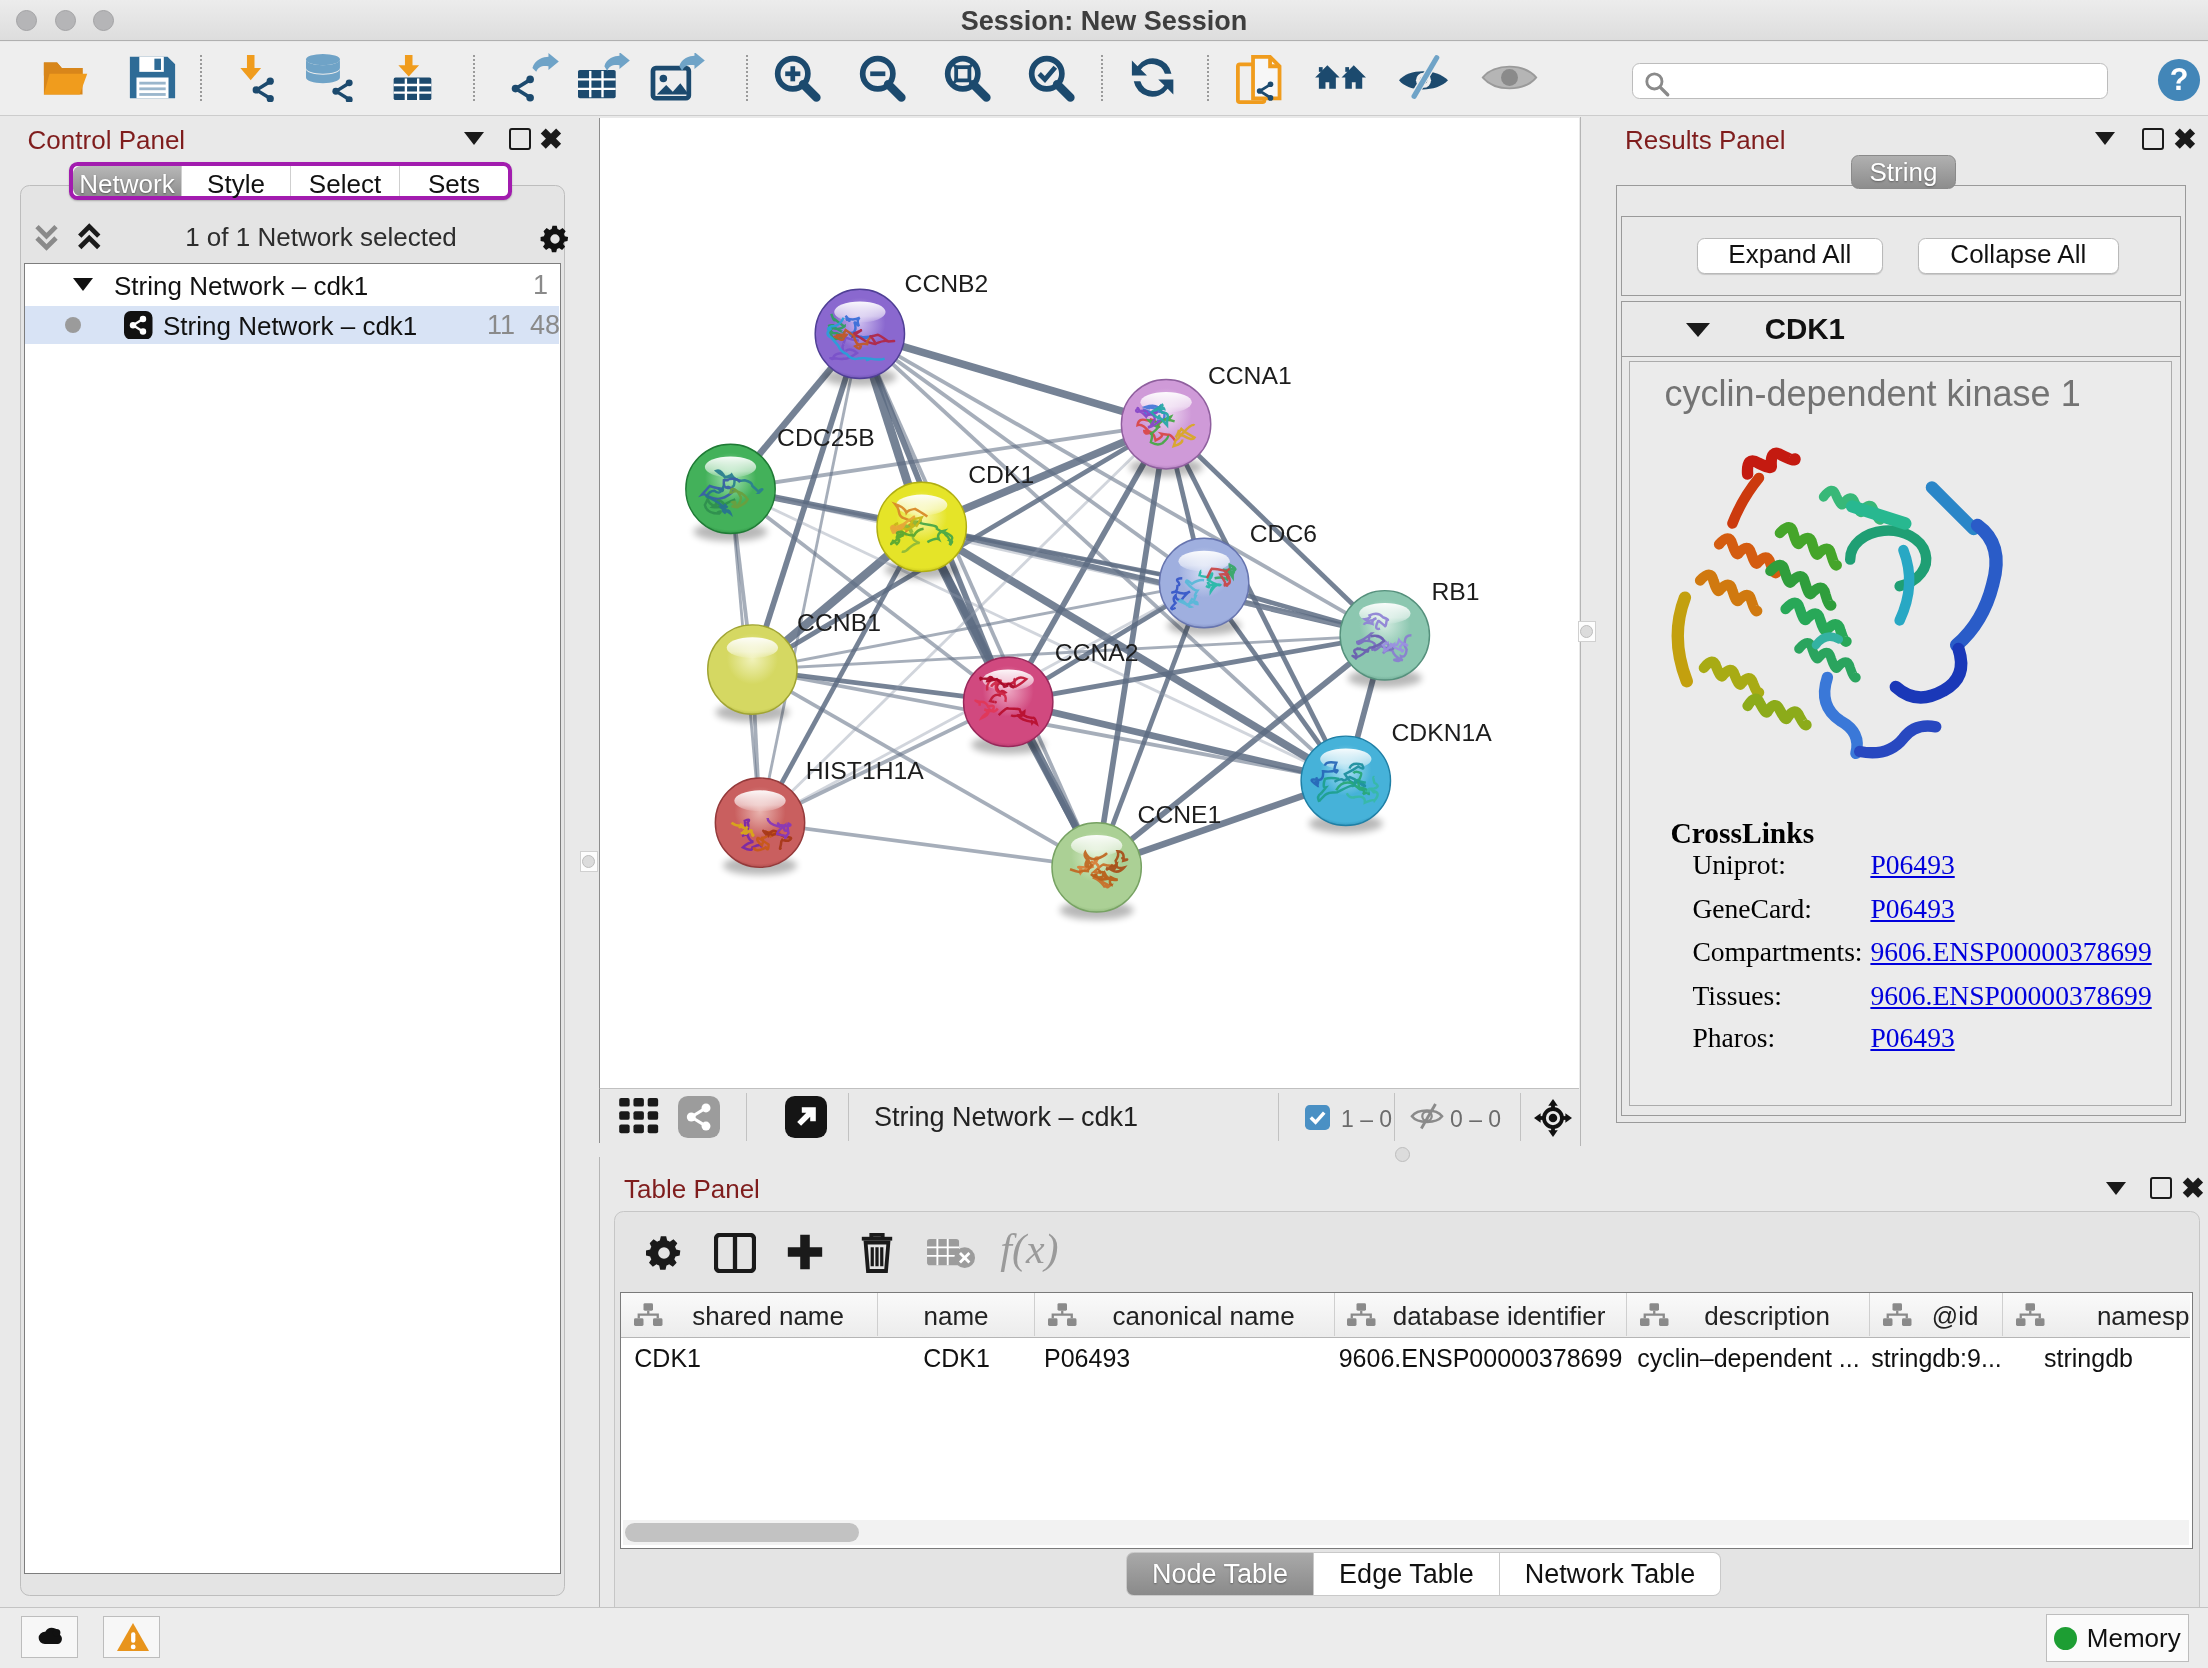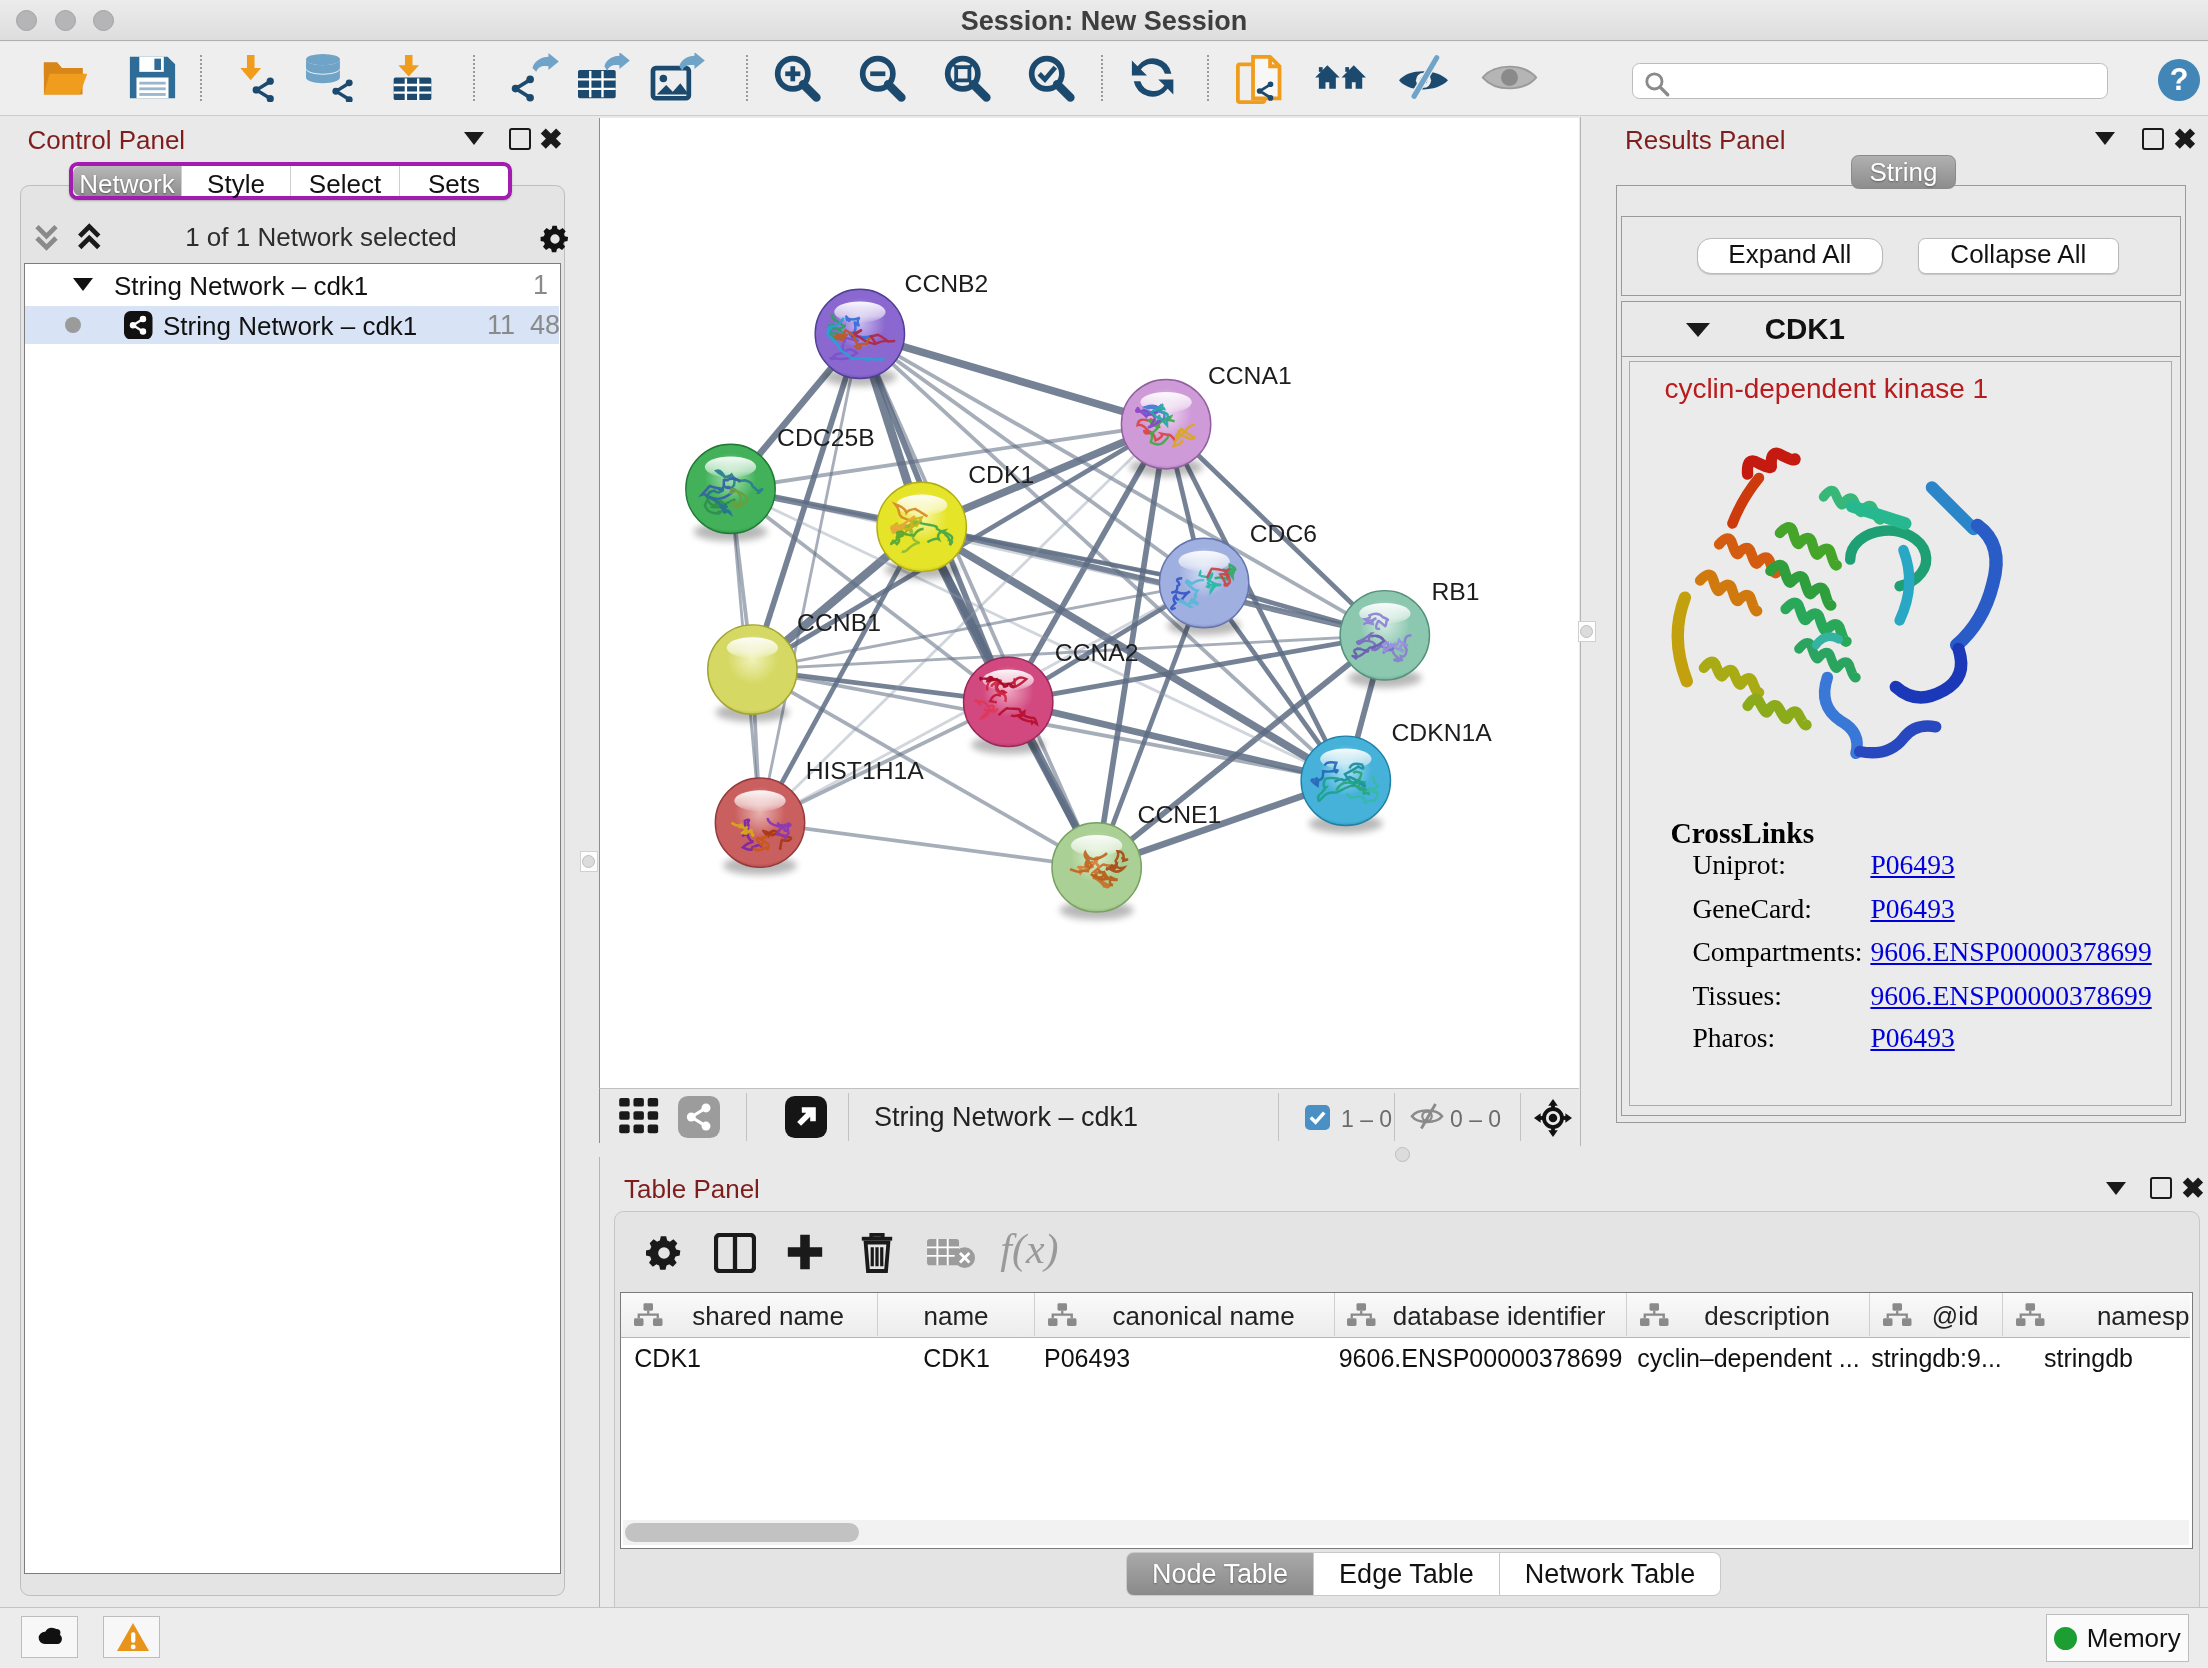--- a/index.html
+++ b/index.html
@@ -701,30 +701,30 @@
     </div>
 
 <div id="rpanel">
   <div class="phdr-title" style="left:44px; top:7.6px;">Results Panel</div>
   <div class="ph-tri" style="left:514px; top:15px;"></div>
   <div class="ph-sq" style="left:561px; top:10.5px;"></div>
   <div class="ph-x" style="left:592px; top:10.5px;">✖</div>
   <div id="stringtab">String</div>
   <div id="rp-box">
     <div id="rp-btnbox">
-      <div class="rbtn" style="left:75px; width:186px;border-radius:14px;">Expand All</div>
+      <div class="rbtn" style="left:75px; width:186px;">Expand All</div>
       <div class="rbtn" style="left:296px; width:201px;">Collapse All</div>
     </div>
     <div id="rp-cdkbox">
       <div id="rp-cdkhdr">
         <div class="ph-tri" style="left:64px; top:21px; border-left-width:12.4px; border-right-width:12.4px; border-top-width:14.3px;"></div>
         <div class="abs" style="left:88px; top:9.5px; width:190px; text-align:center; font-size:29.5px; font-weight:bold; color:#111;">CDK1</div>
       </div>
       <div id="rp-content">
-        <div class="abs" style="left:34px; top:11.4px; font-size:28px; color:#b91c1c;">cyclin-dependent kinase 1</div>
+        <div class="abs" style="left:34px; top:11.4px; font-size:36px; color:#737373;">cyclin-dependent kinase 1</div>
         <svg class="abs" style="left:34px; top:76px;" width="380" height="323" viewBox="0 0 400 340">
               <g fill="none" stroke-linecap="round">
                 <path d="M0 0 q4.7 -18.9 14.4 -7.6 q10.5 10.4 11.8 7.6 q4.7 -18.9 14.4 -7.6 q10.5 10.4 11.8 7.6" fill="none" stroke="#c41a10" stroke-width="12" stroke-linecap="round" transform="translate(88,38) rotate(-17.7)"></path>
                 <path d="M100 42 q-18 22 -28 48" stroke="#cc3a0e" stroke-width="11"></path>
                 <path d="M0 0 q4.0 -16.1 12.3 -6.4 q8.9 8.9 10.1 6.4 q4.0 -16.1 12.3 -6.4 q8.9 8.9 10.1 6.4 q4.0 -16.1 12.3 -6.4 q8.9 8.9 10.1 6.4" fill="none" stroke="#d45c10" stroke-width="11" stroke-linecap="round" transform="translate(58,112) rotate(26.6)"></path>
                 <path d="M0 0 q4.1 -16.3 12.5 -6.5 q9.1 9.0 10.2 6.5 q4.1 -16.3 12.5 -6.5 q9.1 9.0 10.2 6.5 q4.1 -16.3 12.5 -6.5 q9.1 9.0 10.2 6.5" fill="none" stroke="#d0790f" stroke-width="11" stroke-linecap="round" transform="translate(38,150) rotate(28.1)"></path>
                 <path d="M22 168 q-16 42 2 88" stroke="#c3a00e" stroke-width="13"></path>
                 <path d="M0 0 q3.8 -15.3 11.7 -6.1 q8.5 8.4 9.5 6.1 q3.8 -15.3 11.7 -6.1 q8.5 8.4 9.5 6.1 q3.8 -15.3 11.7 -6.1 q8.5 8.4 9.5 6.1" fill="none" stroke="#a8ab14" stroke-width="11" stroke-linecap="round" transform="translate(42,242) rotate(24.1)"></path>
                 <path d="M0 0 q3.9 -15.6 11.9 -6.3 q8.7 8.6 9.8 6.3 q3.9 -15.6 11.9 -6.3 q8.7 8.6 9.8 6.3 q3.9 -15.6 11.9 -6.3 q8.7 8.6 9.8 6.3" fill="none" stroke="#8cab1a" stroke-width="11" stroke-linecap="round" transform="translate(88,282) rotate(17.9)"></path>
                 <path d="M0 0 q4.1 -16.6 12.6 -6.6 q9.2 9.1 10.3 6.6 q4.1 -16.6 12.6 -6.6 q9.2 9.1 10.3 6.6 q4.1 -16.6 12.6 -6.6 q9.2 9.1 10.3 6.6" fill="none" stroke="#45a52a" stroke-width="11" stroke-linecap="round" transform="translate(122,100) rotate(29.5)"></path>

